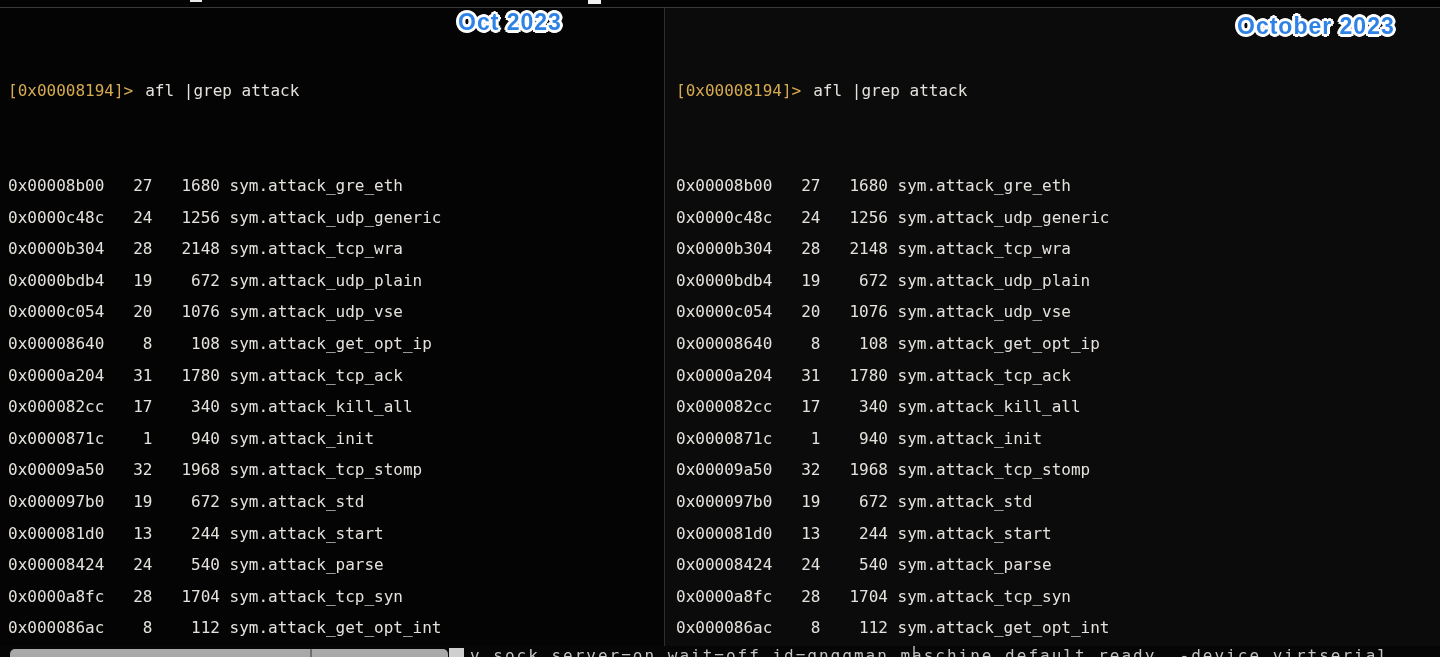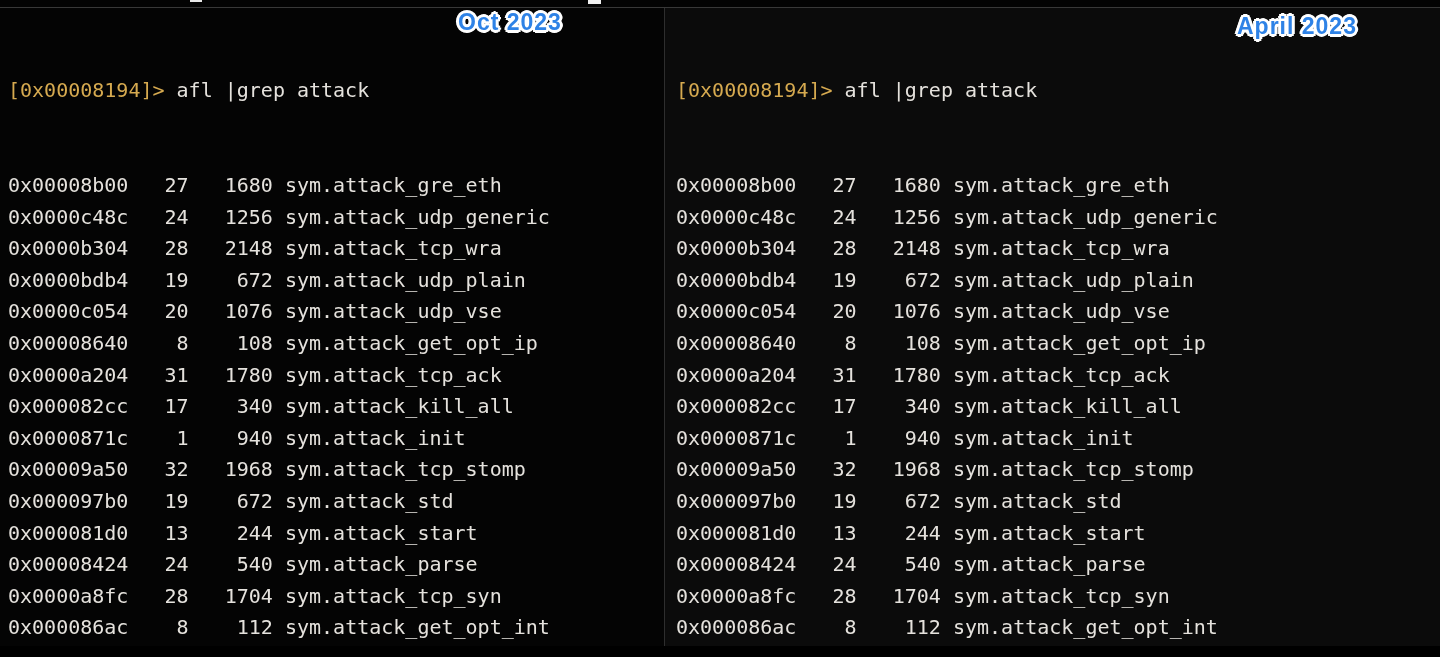--- a/index.html
+++ b/index.html
@@ -10,21 +10,21 @@
   #page{position:absolute;inset:0;}
 
   
   .top-strip{position:absolute;top:0;left:0;width:1440px;height:7px;background:#030303;
     border-bottom:1px solid #383838;z-index:5;}
   .top-mark-1{position:absolute;left:190px;top:0;width:12px;height:2px;background:#e8e8e8;}
   .top-mark-2{position:absolute;left:588px;top:0;width:13px;height:4px;background:#f0f0f0;}
 
   
   .terminals{position:absolute;top:8px;left:0;width:1440px;height:638px;display:flex;}
-  .panel{box-sizing:border-box;height:100%;font-size:20px;line-height:31.6px;
+  .panel{box-sizing:border-box;height:100%;font-size:16px;line-height:31.6px;
     color:#e5e2dd;white-space:pre;overflow:hidden;}
   .panel.left{width:664px;background:#040404;padding:4px 0 0 8px;}
   .panel.right{flex:1;background:#0b0b0b;border-left:1px solid #2e2e2e;padding:4px 0 0 11px;}
   .prompt{color:#d6aa50;}
   .cmd{margin-left:12px;}
 
   
   .date-label{
     position:absolute;z-index:8;
     font-family:Liberation Sans, sans-serif;font-weight:bold;font-size:23px;
@@ -68,16 +68,23 @@
 
     <div class="panel right">
       <div class="line"><span class="prompt">[0x00008194]&gt;</span><span class="cmd">afl |grep attack</span></div>
       <div><div class="row">0x00008b00   27   1680 sym.attack_gre_eth</div><div class="row">0x0000c48c   24   1256 sym.attack_udp_generic</div><div class="row">0x0000b304   28   2148 sym.attack_tcp_wra</div><div class="row">0x0000bdb4   19    672 sym.attack_udp_plain</div><div class="row">0x0000c054   20   1076 sym.attack_udp_vse</div><div class="row">0x00008640    8    108 sym.attack_get_opt_ip</div><div class="row">0x0000a204   31   1780 sym.attack_tcp_ack</div><div class="row">0x000082cc   17    340 sym.attack_kill_all</div><div class="row">0x0000871c    1    940 sym.attack_init</div><div class="row">0x00009a50   32   1968 sym.attack_tcp_stomp</div><div class="row">0x000097b0   19    672 sym.attack_std</div><div class="row">0x000081d0   13    244 sym.attack_start</div><div class="row">0x00008424   24    540 sym.attack_parse</div><div class="row">0x0000a8fc   28   1704 sym.attack_tcp_syn</div><div class="row">0x000086ac    8    112 sym.attack_get_opt_int</div><div class="row">0x0000bb88   14    556 sym.attack_udp_bypass</div></div>
       
     </div>
 
   </div>
 
   <div class="date-label oct">Oct 2023</div>
-  <div class="date-label april">April 2023</div>
+  <div class="date-label april">October 2023</div>
 
+  <div class="bottom-strip">
+    <div class="win-bar"></div>
+    <div class="win-bar-divider"></div>
+    <div class="clip-block"></div>
+    <div class="strip-vline"></div>
+    <div class="clip-text">v sock server=on wait=off id=qnqqman maschine default ready  -device virtserial</div>
+  </div>
 
 </div>
 
 </body></html>

